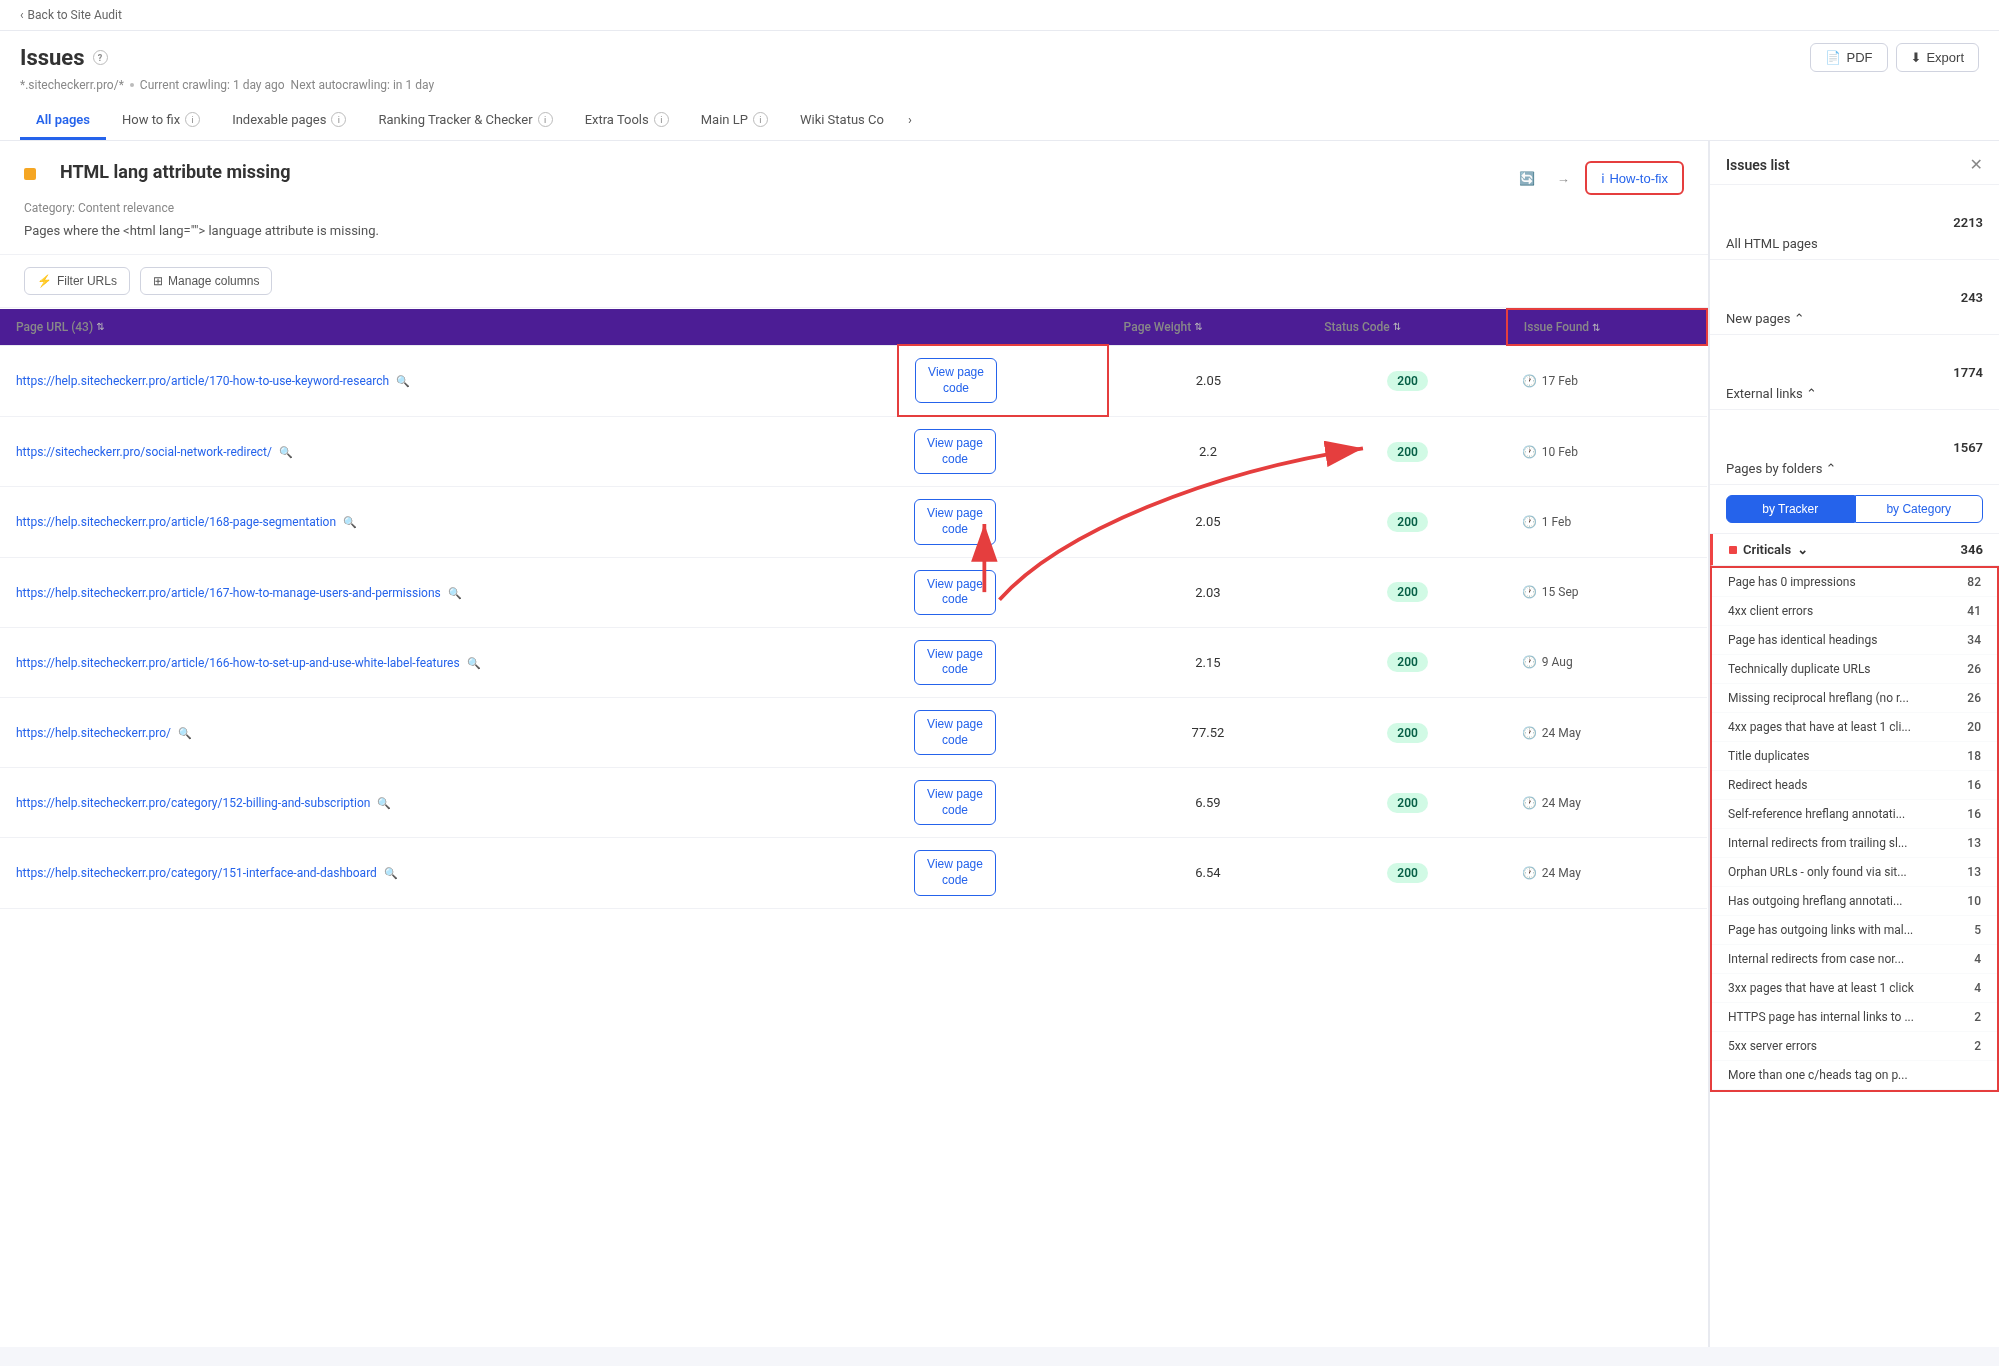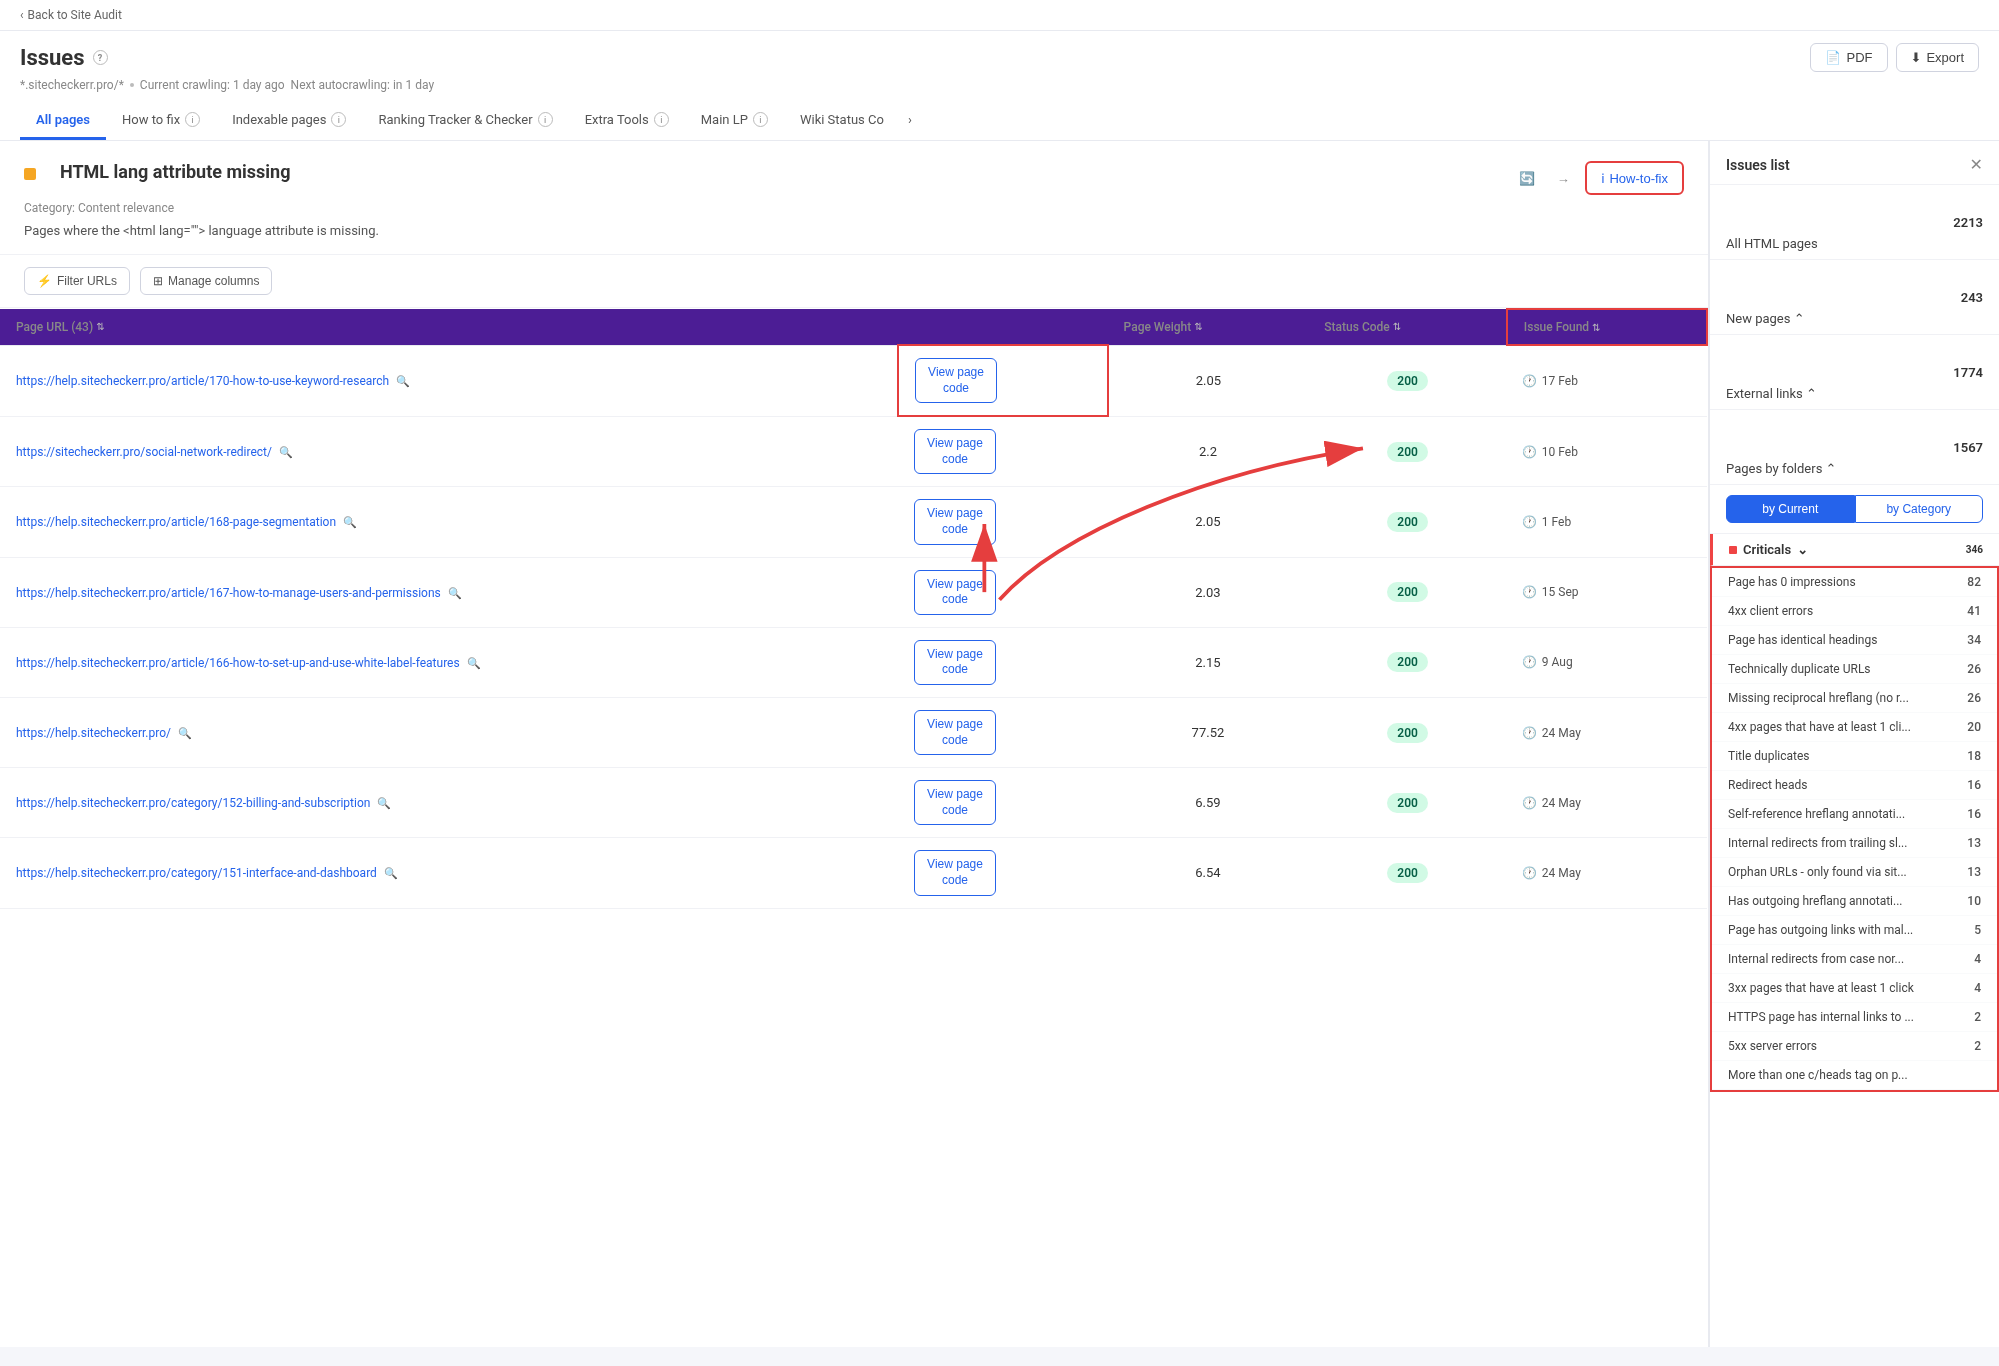--- a/index.html
+++ b/index.html
@@ -65,21 +65,21 @@
     .tab-btn:not(.active) { background: #fff; color: #2563eb; }
 
     .search-box { padding: 8px 16px; border-bottom: 1px solid #f0f1f5; }
     .search-input { width: 100%; padding: 6px 10px 6px 28px; border: 1px solid #e8eaf0; border-radius: 6px; font-size: 12px; color: #333; background: #fff; position: relative; }
     .search-wrapper { position: relative; }
     .search-icon-inner { position: absolute; left: 8px; top: 50%; transform: translateY(-50%); color: #aaa; font-size: 12px; }
 
     .criticals-header { padding: 8px 16px; display: flex; align-items: center; justify-content: space-between; border-bottom: 1px solid #f0f1f5; }
     .criticals-label { display: flex; align-items: center; gap: 6px; font-size: 13px; font-weight: 600; }
     .criticals-dot { width: 8px; height: 8px; background: #ef4444; border-radius: 1px; }
-    .criticals-count { font-size: 10px; font-weight: 700; color: #333; }
+    .criticals-count { font-size: 13px; font-weight: 700; color: #333; }
 
     .issue-item { padding: 7px 16px; display: flex; align-items: center; justify-content: space-between; border-bottom: 1px solid #f9fafb; cursor: pointer; }
     .issue-item-label { font-size: 12px; color: #444; }
     .issue-item-count { font-size: 12px; color: #555; font-weight: 500; }
 
     .page-wrapper { position: relative; }
 
     .col-sort { display: inline-flex; align-items: center; gap: 3px; }
     .sort-icon { font-size: 10px; color: #bbb; }
 
@@ -403,21 +403,21 @@
       <div class="issues-stat-row">
         <span class="issues-stat-label">
           <span>Pages by folders</span>
           <span> ⌃</span>
         </span>
         <span class="issues-stat-value">1567</span>
       </div>
 
       <div class="tab-buttons">
         <button class="tab-btn active">
-          <span>by Current</span>
+          <span>by Tracker</span>
         </button>
         <button class="tab-btn">
           <span>by Category</span>
         </button>
       </div>
 
 
       <div class="criticals-header" style="border-left: 3px solid #ef4444;">
         <span class="criticals-label">
           <span class="criticals-dot"></span>

